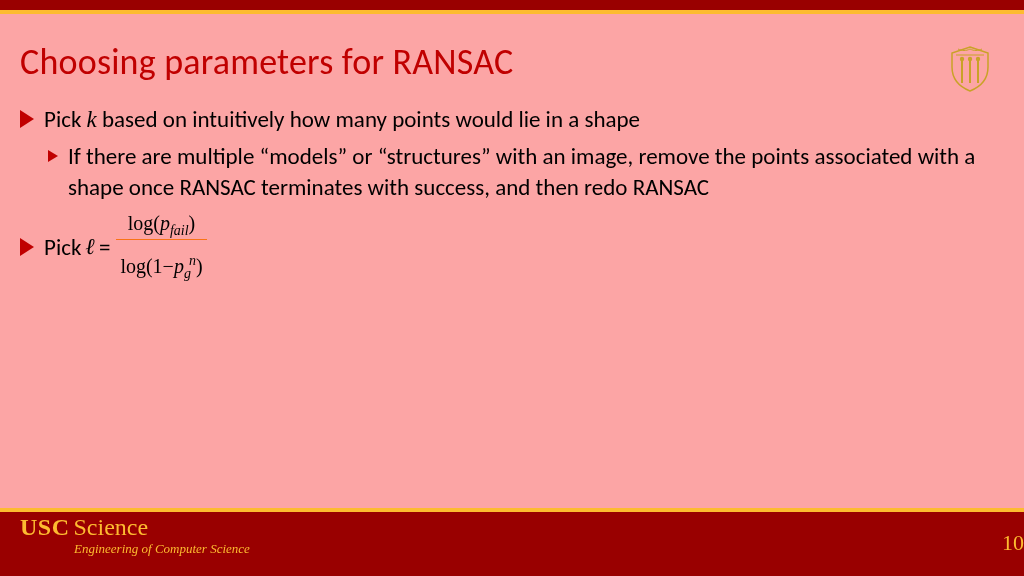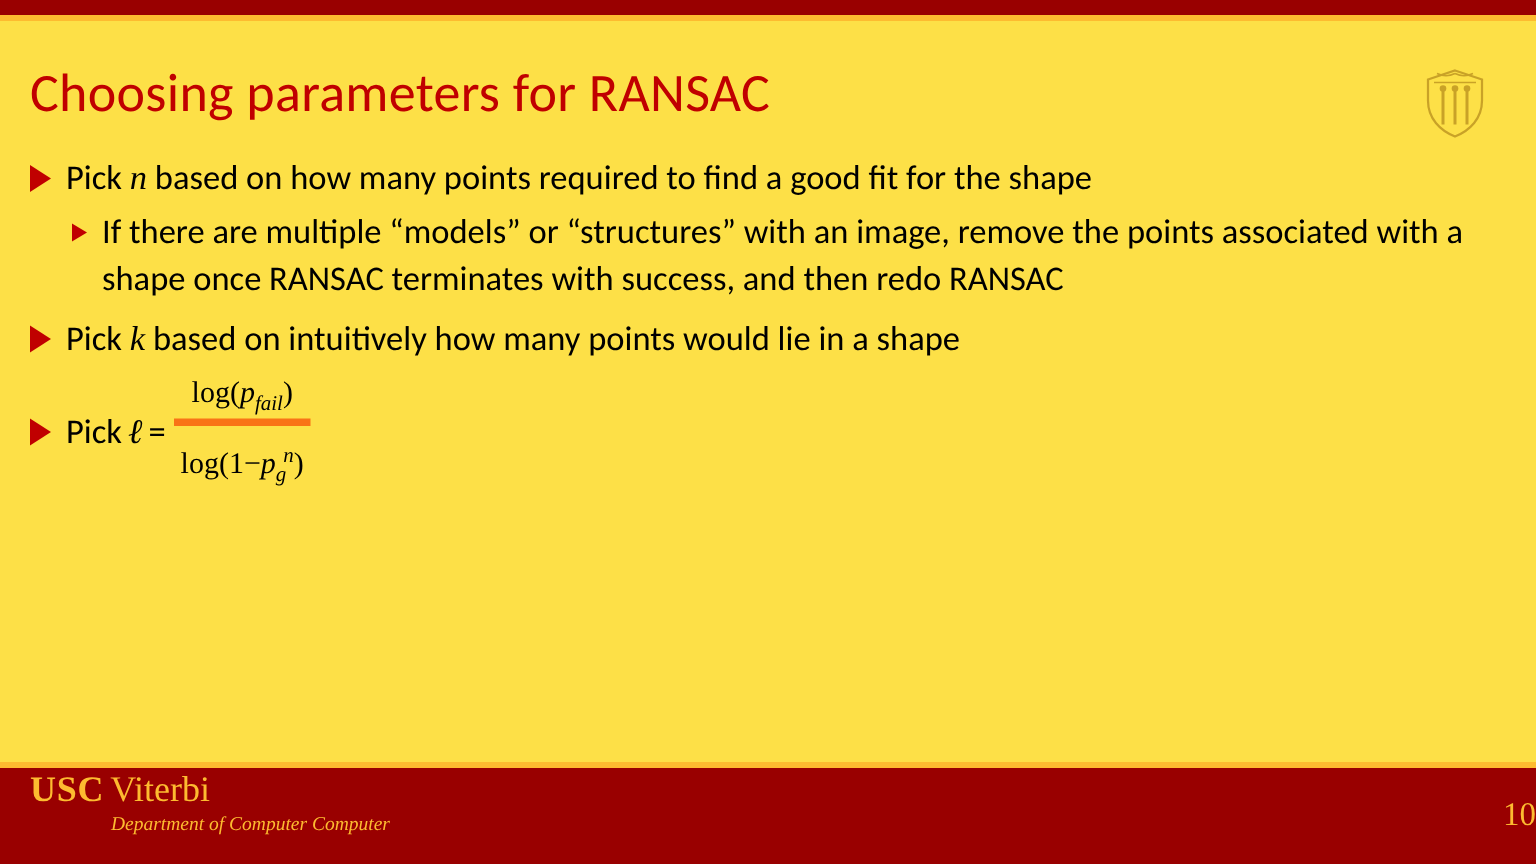--- a/index.html
+++ b/index.html
@@ -1,17 +1,17 @@
 <!DOCTYPE html>
 <html><head>
 <meta charset="utf-8">
 <style>
   * { margin: 0; padding: 0; box-sizing: border-box; }
   html, body { width: 1024px; height: 576px; font-family: "Segoe UI", "Calibri", Arial, sans-serif; background: #fff; overflow: hidden; }
-  .slide { position: relative; width: 1024px; height: 576px; background: #fde047; }
+  .slide { position: relative; width: 1024px; height: 576px; background: #fca5a5; }
   .top-bar { position: absolute; top: 0; left: 0; width: 100%; height: 10px; background: #990000; }
   .top-bar::after { content: ""; position: absolute; left: 0; top: 10px; width: 100%; height: 4px; background: #fdbb30; }
   .title { position: absolute; top: 40px; left: 20px; font-size: 36px; font-weight: 400; color: #c00000; letter-spacing: 0.2px; }
   .crest { position: absolute; top: 45px; right: 30px; width: 48px; height: 48px; }
   .crest svg { width: 100%; height: 100%; }
   .content { position: absolute; top: 104px; left: 20px; right: 30px; font-size: 23px; color: #000; line-height: 1.32; }
   .li { display: flex; align-items: flex-start; margin-bottom: 6px; }
   .li.sub { margin-left: 28px; margin-top: 2px; margin-bottom: 10px; }
   .li.formula { margin-top: 10px; align-items: center; }
   .tri { flex: 0 0 auto; margin-top: 6px; margin-right: 10px; }
@@ -21,21 +21,21 @@
   .mi { font-style: italic; font-family: "Cambria Math", "Times New Roman", serif; }
   .footer { position: absolute; bottom: 0; left: 0; width: 100%; height: 64px; background: #990000; }
   .footer::before { content: ""; position: absolute; left: 0; top: -4px; width: 100%; height: 4px; background: #fdbb30; }
   .footer-left { position: absolute; left: 20px; top: 3px; line-height: 1.05; }
   .usc { font-family: "Trajan Pro", "Times New Roman", serif; font-weight: bold; font-size: 24px; color: #fdbb30; letter-spacing: 0.5px; text-align: center; }
   .viterbi { font-family: "Times New Roman", serif; font-size: 24px; color: #fdbb30; font-weight: 400; margin-left: 4px; }
   .school { font-family: "Times New Roman", serif; font-size: 14px; color: #fdbb30; margin-left: 54px; margin-top: 0px; }
   .dept { font-family: "Times New Roman", serif; font-style: italic; font-size: 13px; color: #fdbb30; margin-left: 54px; margin-top: 2px; }
   .pagenum { position: absolute; bottom: 20px; width: 100%; text-align: right; font-size: 22px; color: #fdbb30; font-family: "Times New Roman", serif; }
   .frac { display: inline-block; vertical-align: middle; text-align: center; font-family: "Cambria Math", "Times New Roman", serif; font-size: 20px; line-height: 1.1; margin-left: 2px; }
-  .num { display: block; padding: 0 4px 1px 4px; border-bottom: 5px solid #f97316; }
+  .num { display: block; padding: 0 4px 1px 4px; border-bottom: 1px solid #f97316; }
   .den { display: block; padding: 1px 4px 0 4px; margin-top: 12px; }
   .sub-sup { font-size: 0.7em; }
   .formula-lead { display: inline-flex; align-items: center; gap: 4px; font-size: 23px; }
 </style>
 </head>
 <body>
 
 <div class="slide">
   <div class="top-bar"></div>
 
@@ -51,37 +51,31 @@
       <line x1="32" y1="14" x2="32" y2="38" stroke="#c9a227" stroke-width="2"></line>
       <circle cx="16" cy="14" r="2.2" fill="#c9a227"></circle>
       <circle cx="24" cy="14" r="2.2" fill="#c9a227"></circle>
       <circle cx="32" cy="14" r="2.2" fill="#c9a227"></circle>
       <line x1="10" y1="10" x2="38" y2="10" stroke="#c9a227" stroke-width="1"></line>
     </svg>
   </div>
 
   <div class="content">
 
+
     <div class="li">
       <div class="tri big"></div>
       <div class="txt">
-        <span>Pick </span><span class="mi">n</span><span> based on how many points required to find a good fit for the shape</span>
+        <span>Pick </span><span class="mi">k</span><span> based on intuitively how many points would lie in a shape</span>
       </div>
     </div>
 
     <div class="li sub">
       <div class="tri small"></div>
       <div class="txt">If there are multiple “models” or “structures” with an image, remove the points associated with a shape once RANSAC terminates with success, and then redo RANSAC</div>
-    </div>
-
-    <div class="li">
-      <div class="tri big"></div>
-      <div class="txt">
-        <span>Pick </span><span class="mi">k</span><span> based on intuitively how many points would lie in a shape</span>
-      </div>
     </div>
 
     <div class="li formula">
       <div class="tri big" style="margin-top:0;"></div>
       <div class="txt">
         <span class="formula-lead">
           <span>Pick </span>
           <span class="mi">ℓ</span>
           <span>  = </span>
           <span class="frac">
@@ -94,19 +88,19 @@
           </span>
         </span>
       </div>
     </div>
 
   </div>
 
   <div class="footer">
     <div class="footer-left">
       <div>
-        <span class="usc">USC</span><span class="viterbi">Viterbi</span>
+        <span class="usc">USC</span><span class="viterbi">Science</span>
       </div>
-      <div class="dept">Department of  Computer Computer</div>
+      <div class="dept">Engineering of  Computer Science</div>
     </div>
     <div class="pagenum">10</div>
   </div>
 </div>
 
 </body></html>

